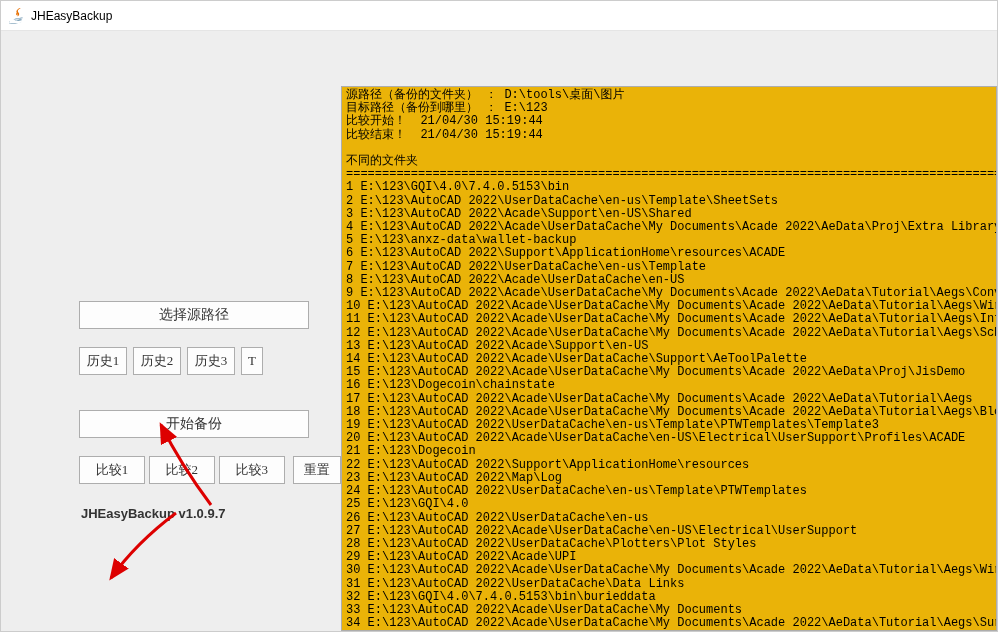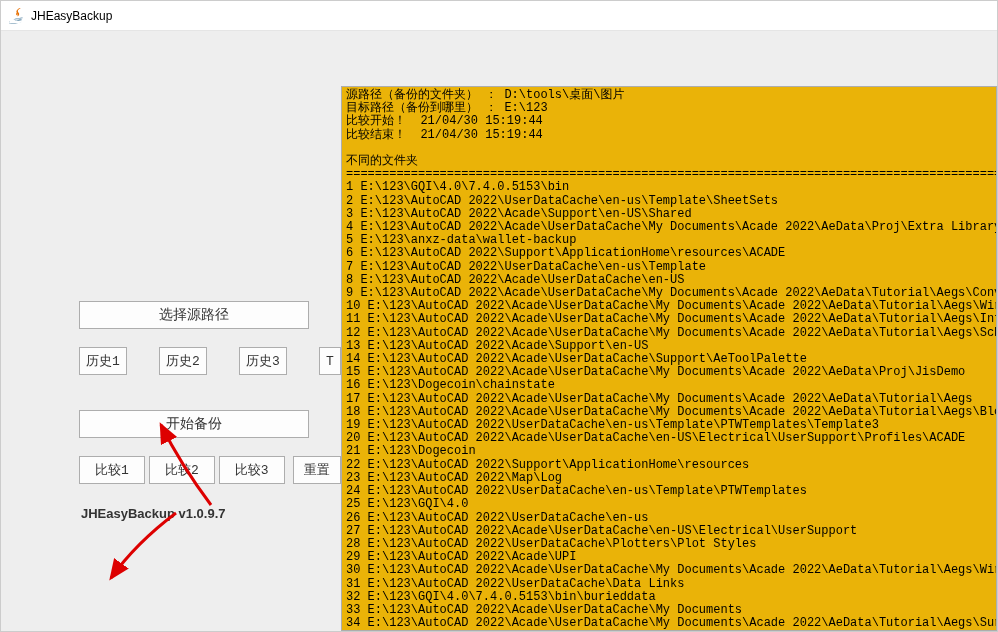--- a/index.html
+++ b/index.html
@@ -45,37 +45,36 @@
   padding-top: 270px;
   padding-left: 78px;
   position: relative;
 }
 .btn {
   background: #fdfdfd;
   border: 1px solid #adadad;
   font-size: 14px;
   color: #333;
   cursor: pointer;
-  font-family: Liberation Mono, monospace;
+  font-family: Liberation Serif, serif;
   display: inline-flex;
   align-items: center;
   justify-content: center;
   padding: 0;
 }
 .btn-wide {
   width: 230px;
   height: 28px;
   margin-bottom: 18px;
   display: flex;
 }
 .history-row {
   display: flex;
   gap: 6px;
   margin-bottom: 35px;
-  justify-content: space-between;
 }
 .history-row .btn { height: 28px; }
 .btn-hist { width: 48px; font-size:13px; }
 .btn-t { width: 22px; font-size:13px; }
 .compare-row {
   display: flex;
   gap: 4px;
   margin-bottom: 20px;
 }
 .compare-row .btn { height: 28px; width: 68px; font-size:13px; }

